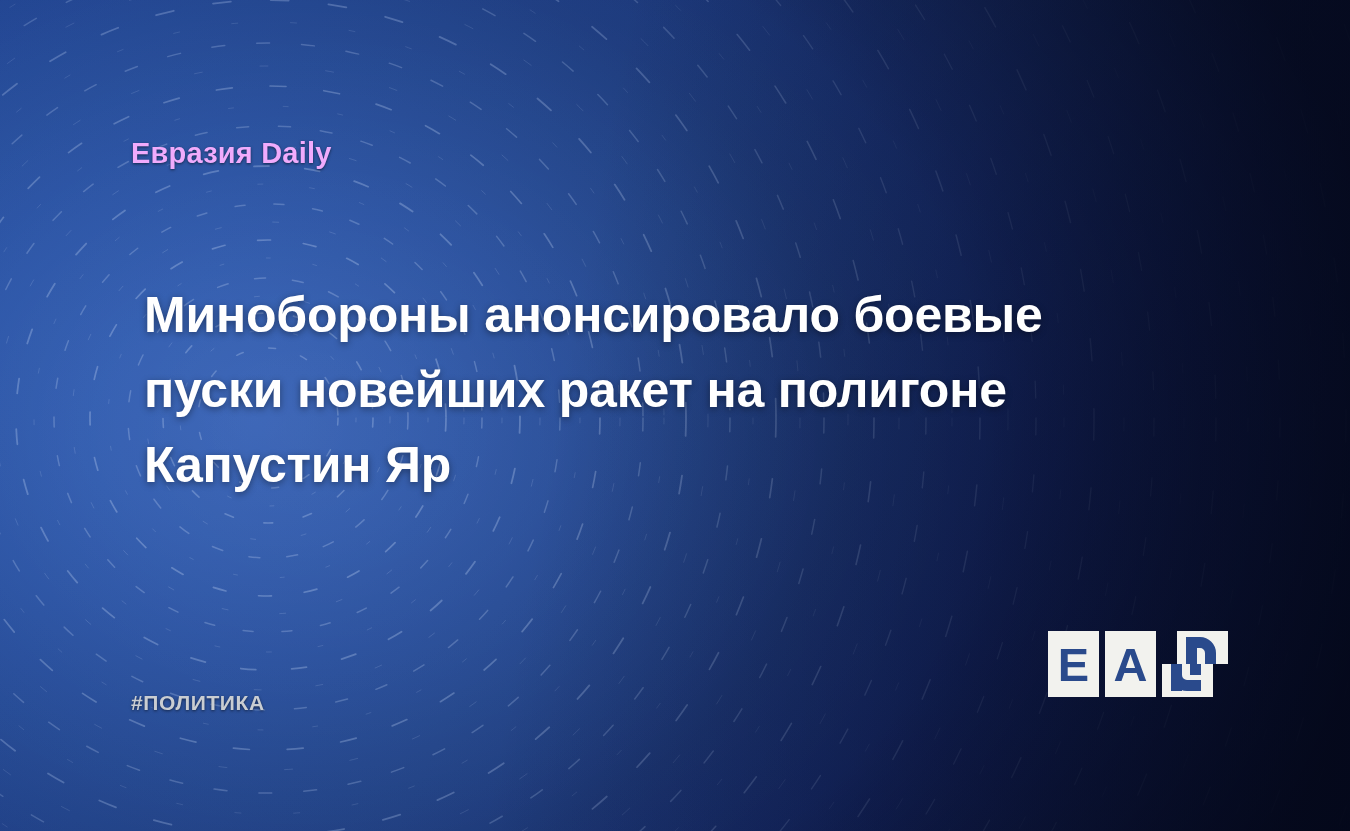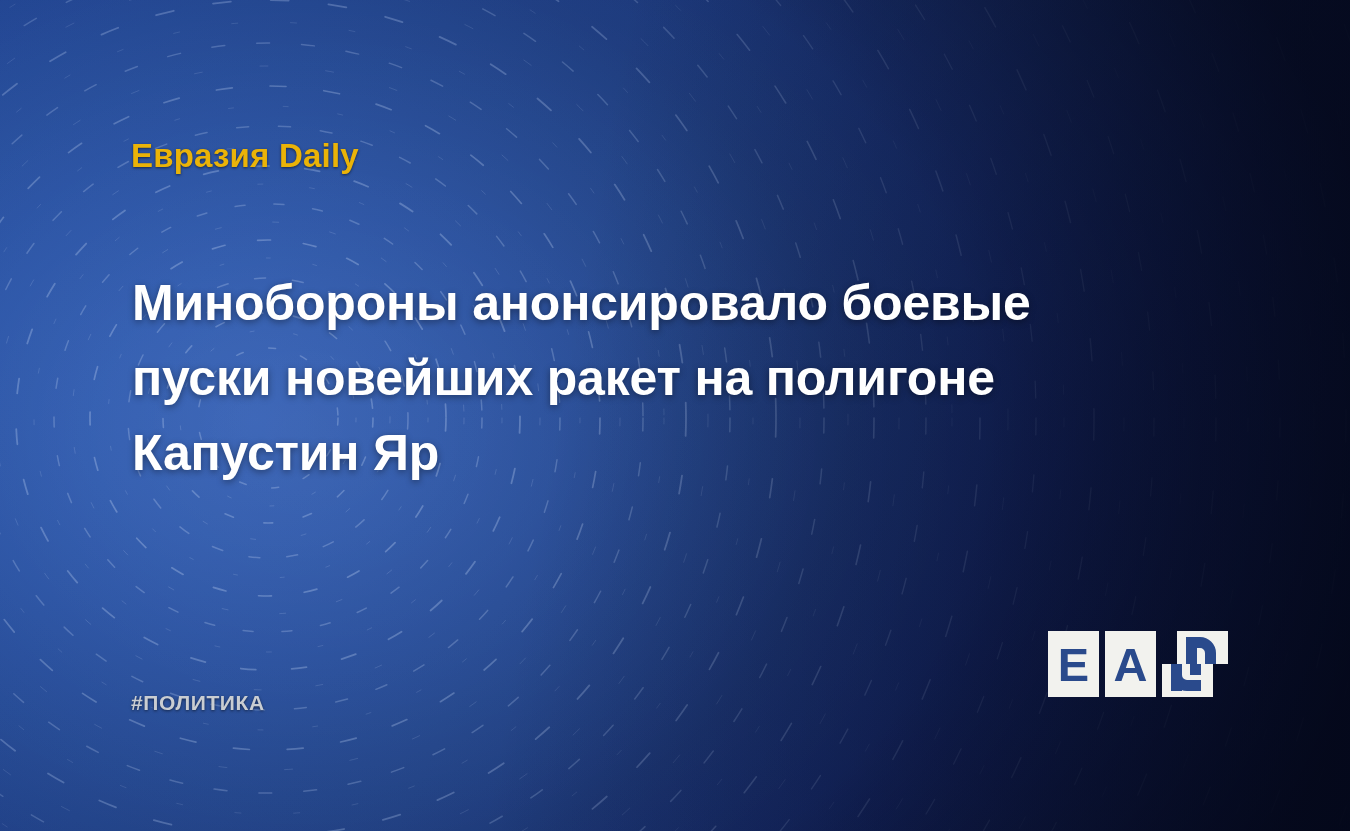--- a/index.html
+++ b/index.html
@@ -44,35 +44,35 @@
   
   .trails { opacity: 0.62; }
   .trails-fine { opacity: 0.40; }
   .trails svg, .trails-fine svg { width: 100%; height: 100%; display: block; }
 
   
   #brand {
     position: absolute;
     left: 131px;
     top: 137px;
-    font-size: 33px;
+    font-size: 29px;
     font-weight: bold;
     letter-spacing: 0.2px;
-    color: #eab308;
+    color: #f0abfc;
     text-shadow: 0 1px 3px rgba(0,0,0,0.55);
     white-space: nowrap;
   }
 
   
   #headline {
     position: absolute;
     left: 128px;
     top: 262px;
     width: 980px;
-    margin: 4px;
+    margin: 16px;
     font-size: 50px;
     line-height: 75px;
     font-weight: bold;
     color: #ffffff;
     letter-spacing: -0.2px;
     text-shadow: 0 2px 7px rgba(0,0,0,0.40);
   }
 
   
   #hashtag {

